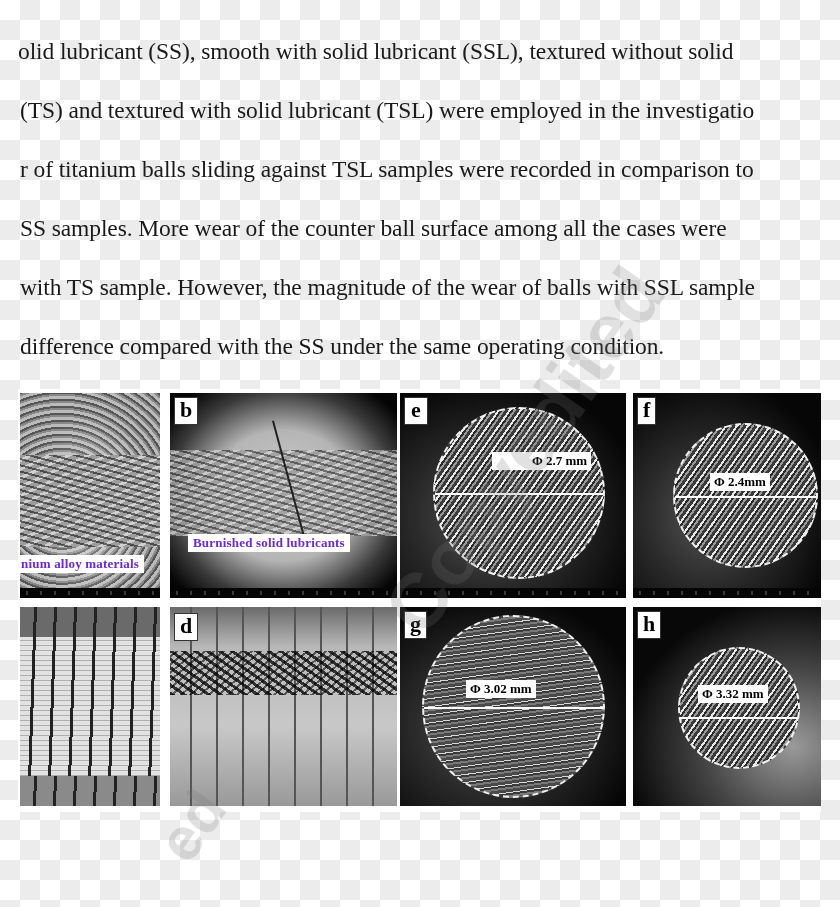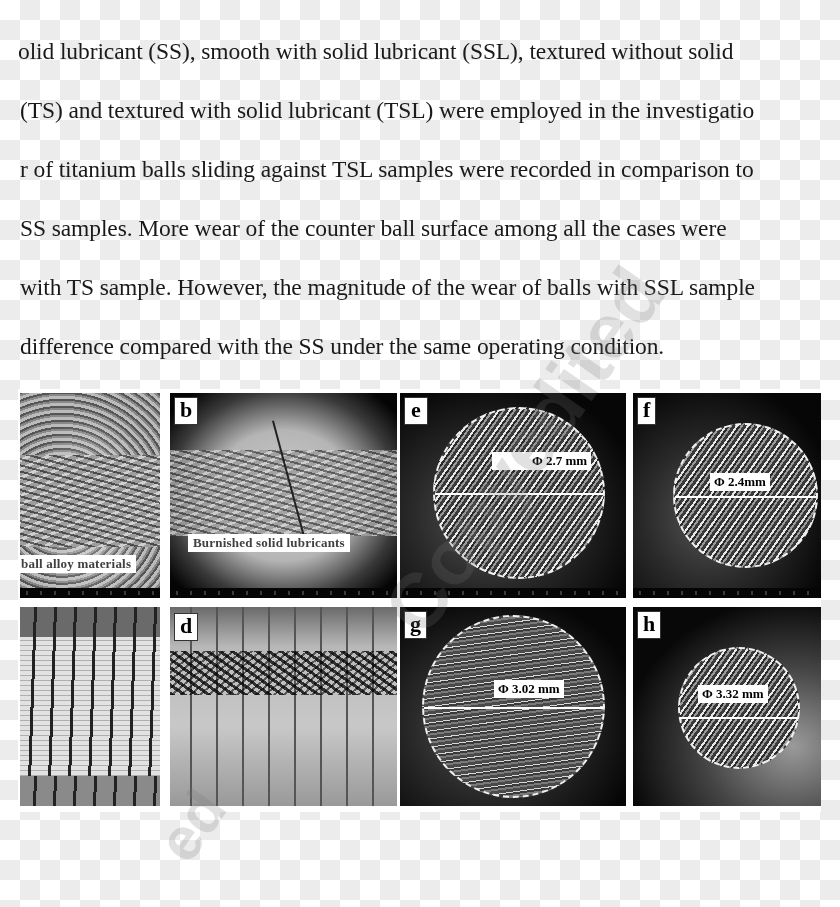--- a/index.html
+++ b/index.html
@@ -89,21 +89,21 @@
       repeating-linear-gradient(-8deg, #d8d8d8 0 1px, #4a4a4a 1px 4px, #7a7a7a 4px 6px, #3a3a3a 6px 8px);
   }
   .diam-line {
     position: absolute; left: 0; right: 0; top: 50%; height: 2px; background: #fff; z-index: 1;
   }
   .diam-label {
     position: absolute; background: #fff; color: #000; font-weight: bold; font-size: 13px;
     padding: 2px 4px; white-space: nowrap; z-index: 2; line-height: 14px;
   }
   .annot-label {
-    position: absolute; background: #fff; color: #404040; font-weight: bold; font-size: 13px;
+    position: absolute; background: #fff; color: #6d28d9; font-weight: bold; font-size: 13px;
     padding: 1px 5px; white-space: nowrap; z-index: 3; letter-spacing: 0.2px;
   }
   .pointer {
     position: absolute; width: 2px; background: #222; transform-origin: top left; z-index: 2;
   }
   .watermark {
     position: absolute; font-family: "Liberation Sans", "DejaVu Sans", sans-serif;
     font-weight: bold; color: rgba(120,120,120,0.22); font-size: 78px; white-space: nowrap;
     transform-origin: left bottom; pointer-events: none; z-index: 10;
   }
@@ -117,21 +117,21 @@
   <div class="line" style="top:156px; left:20px;">r of titanium balls sliding against TSL samples were recorded in comparison to</div>
   <div class="line" style="top:215px; left:20px;"> SS samples.  More wear of the counter ball surface among all the cases were</div>
   <div class="line" style="top:274px; left:20px;">with TS sample. However, the magnitude of the wear of balls with SSL sample</div>
   <div class="line" style="top:333px; left:20px;">difference compared with the SS under the same operating condition.</div>
 </div>
 
 <div class="figure">
 
   <div class="panel tex-smooth" style="left:2px; top:4px; width:140px; height:205px;">
     <div class="tex-smooth-band"></div>
-    <div class="annot-label" style="left:0; top:162px; padding-left:1px;">ball  alloy materials</div>
+    <div class="annot-label" style="left:0; top:162px; padding-left:1px;">nium  alloy materials</div>
     <div class="sem-bar"></div>
   </div>
 
   <div class="panel tex-b-bg" style="left:152px; top:4px; width:227px; height:205px;">
     <div class="tex-smooth-band" style="top:28%; height:42%; opacity:0.85;"></div>
     <div class="panel-label">b</div>
     <div class="pointer" style="left:102px; top:28px; height:120px; transform:rotate(-15deg);"></div>
     <div class="annot-label" style="left:18px; top:141px;">Burnished solid lubricants</div>
     <div class="sem-bar"></div>
   </div>
@@ -162,21 +162,21 @@
   <div class="panel tex-grooves-mid" style="left:152px; top:218px; width:227px; height:199px;">
     <div class="dark-band"></div>
     <div class="panel-label" style="top:6px;">d</div>
   </div>
 
   <div class="panel tex-dark" style="left:382px; top:218px; width:226px; height:199px;">
     <div class="panel-label">g</div>
     <div class="scar horiz" style="left:22px; top:8px; width:183px; height:183px;">
       <div class="diam-line"></div>
     </div>
-    <div class="diam-label" style="left:66px; top:73px;margin-left:28px;">Φ 3.02 mm</div>
+    <div class="diam-label" style="left:66px; top:73px;">Φ 3.02 mm</div>
   </div>
 
   <div class="panel tex-dark-h" style="left:615px; top:218px; width:188px; height:199px;">
     <div class="panel-label">h</div>
     <div class="scar diag" style="left:45px; top:40px; width:122px; height:122px;">
       <div class="diam-line" style="top:58%;"></div>
     </div>
     <div class="diam-label" style="left:65px; top:78px;">Φ 3.32 mm</div>
   </div>
 </div>

